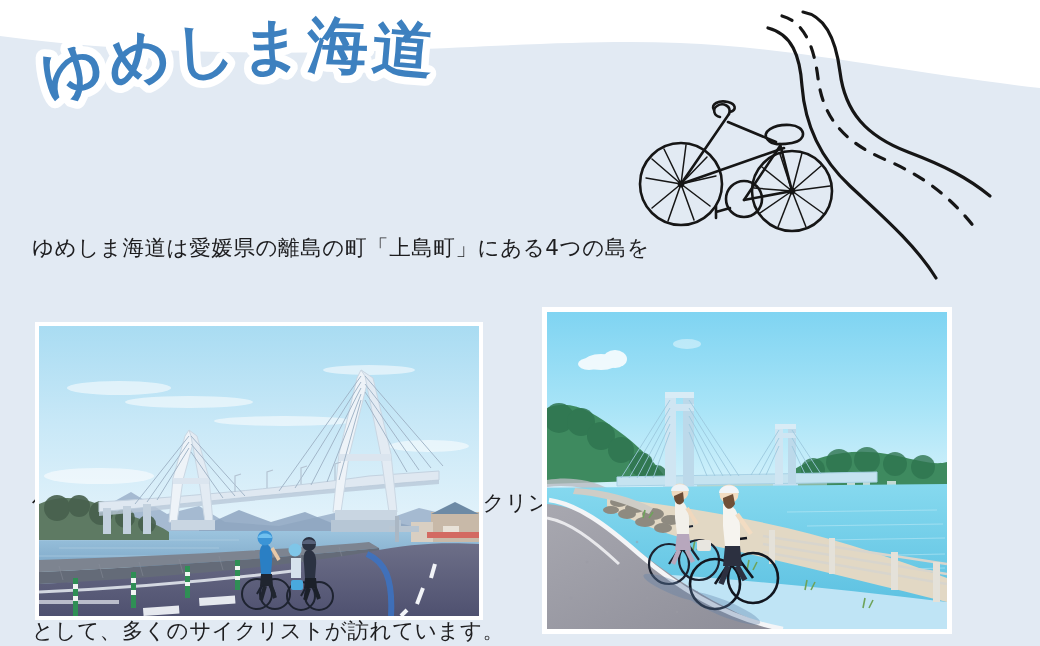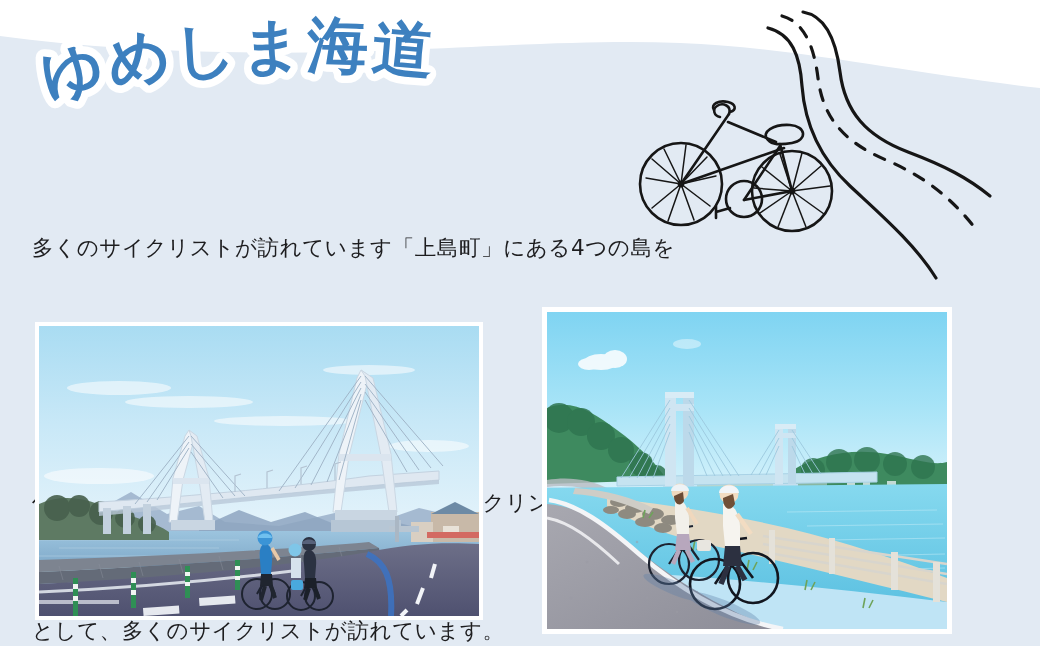--- a/index.html
+++ b/index.html
@@ -201,21 +201,21 @@
         <textPath href="#titlearc" startOffset="0">ゆめしま海道</textPath>
       </text>
 
       <text font-family="'DejaVu Sans','Liberation Sans',sans-serif" font-size="61" font-weight="bold" fill="#3d80bf" letter-spacing="3">
         <textPath href="#titlearc" startOffset="0">ゆめしま海道</textPath>
       </text>
     </svg>
   </div>
 
   <div class="body-copy">
-    <span class="ln">多くのサイクリストが訪れています「上島町」にある4つの島を</span>
+    <span class="ln">ゆめしま海道は愛媛県の離島の町「上島町」にある4つの島を</span>
     <span class="ln">３本の橋で結ぶ海道です。</span>
     <span class="ln">信号やトンネルのないストレスフリーなサイクリングコース</span>
     <span class="ln">として、多くのサイクリストが訪れています。</span>
   </div>
 
   <div class="photo photo-left">
     <div class="inner">
       <svg viewBox="0 0 440 290" width="440" height="290">
         <defs>
           <linearGradient id="L_sky" x1="0" y1="0" x2="0" y2="1">

